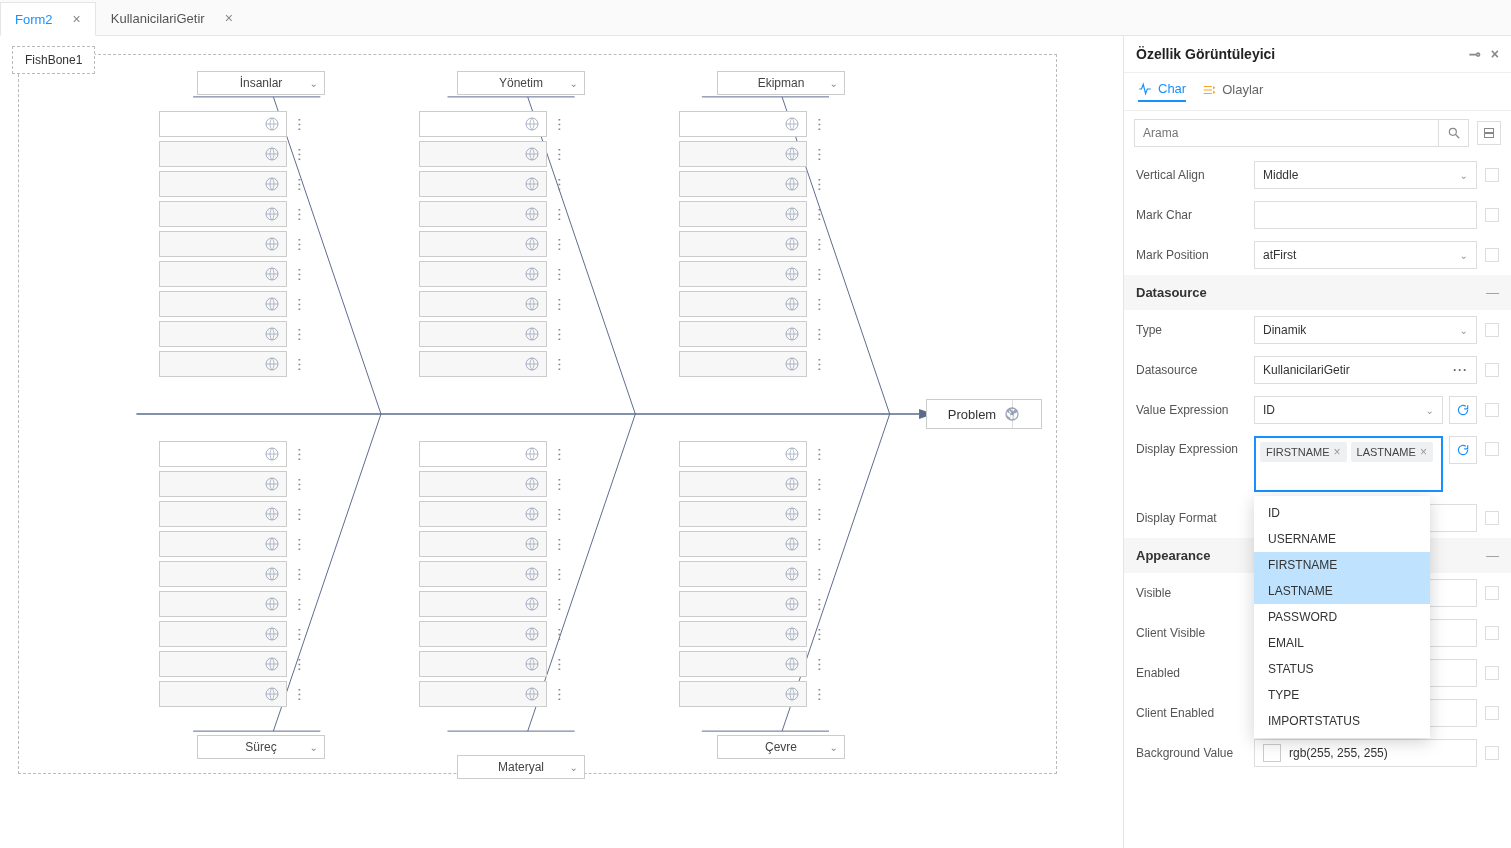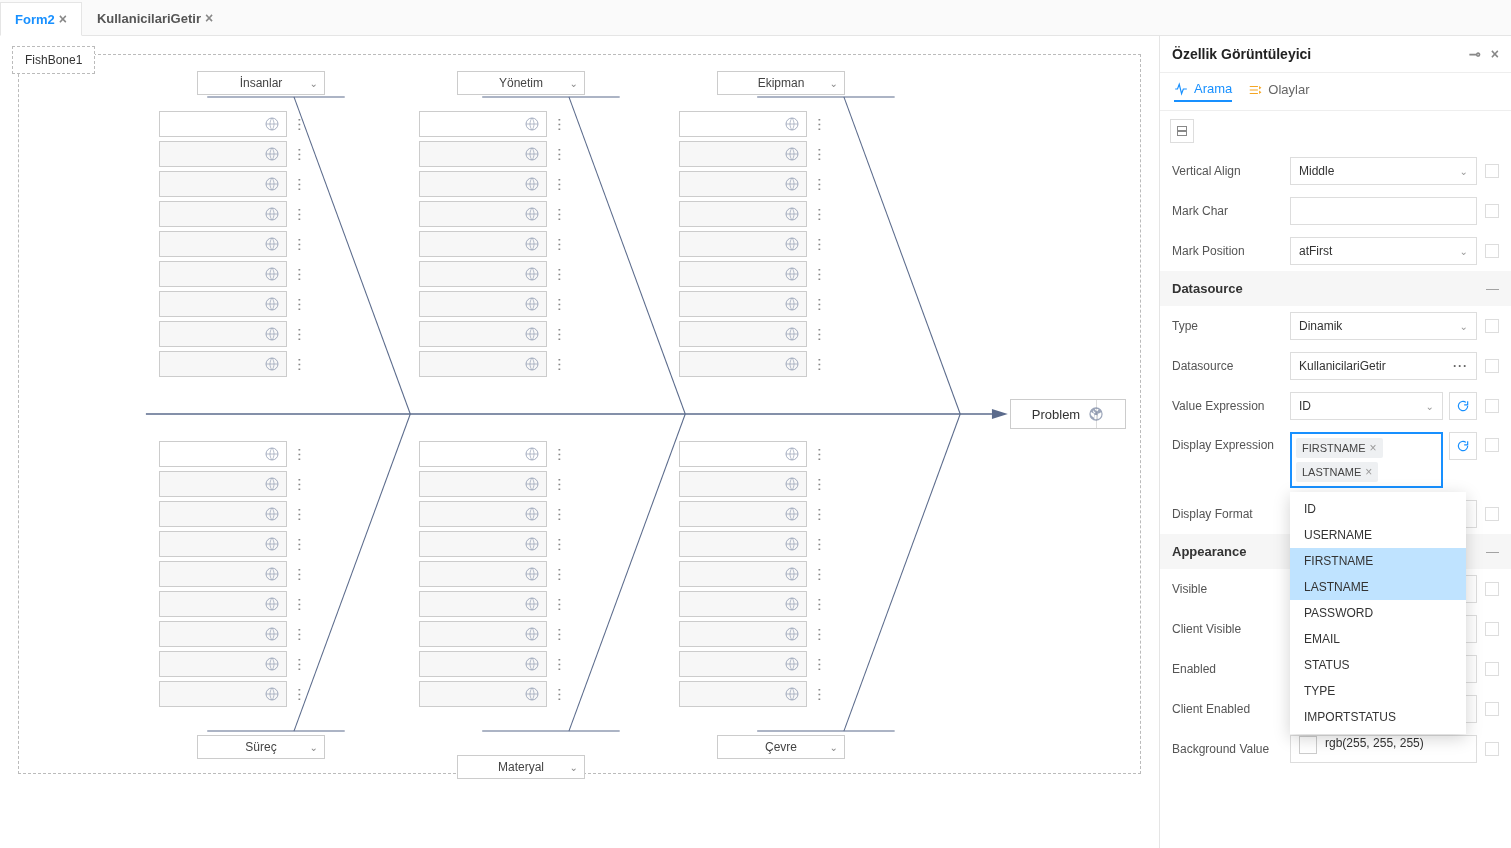--- a/index.html
+++ b/index.html
@@ -1,21 +1,21 @@
 <!DOCTYPE html>
 <html><head>
 <meta charset="utf-8">
 <style>
 * { box-sizing: border-box; margin: 0; padding: 0; }
 body { font-family: -apple-system, "Segoe UI", Arial, sans-serif; font-size: 12px; color: #333; background: #fff; overflow: hidden; width: 1511px; height: 848px; }
 .app { display: flex; flex-direction: column; height: 100%; }
 
 
 .tabs { display: flex; border-bottom: 1px solid #e5e5e5; background: #fafafa; height: 36px; align-items: flex-end; }
-.tab { display: flex; align-items: center; padding: 8px 14px; border: 1px solid transparent; cursor: pointer; font-size: 13px; color: #555; gap: 4px; font-weight: bold; }
+.tab { display: flex; align-items: center; padding: 8px 14px; border: 1px solid transparent; cursor: pointer; font-size: 13px; color: #555; gap: 20px; }
 .tab.active { color: #1890ff; background: #fff; border: 1px solid #e5e5e5; border-bottom: 1px solid #fff; margin-bottom: -1px; }
 .tab .close { color: #888; font-size: 14px; cursor: pointer; }
 
 .main { display: flex; flex: 1; min-height: 0; }
 
 
 .canvas-wrap { flex: 1; padding: 18px; overflow: auto; position: relative; }
 .canvas-border { border: 1px dashed #bbb; padding: 0; position: relative; height: 720px; }
 
 .fishbone-label { position: absolute; top: 10px; left: 12px; background: #fff; border: 1px dashed #bbb; padding: 6px 12px; font-size: 12px; color: #333; z-index: 2; }
@@ -30,21 +30,21 @@
 .row-item { display: flex; align-items: center; gap: 6px; height: 26px; }
 .row-box { width: 128px; height: 26px; border: 1px solid #ccc; background: #f7f7f7; display: flex; align-items: center; justify-content: flex-end; padding-right: 6px; }
 .row-icon { width: 16px; height: 16px; opacity: 0.55; }
 .row-menu { color: #888; cursor: pointer; font-size: 14px; letter-spacing: -1px; transform: rotate(90deg); }
 
 .problem-box { position: absolute; right: 14px; top: 50%; transform: translateY(-50%); width: 116px; height: 30px; border: 1px solid #ccc; background: #fff; display: flex; align-items: center; justify-content: center; font-size: 13px; color: #333; gap: 8px; }
 .problem-icon { width: 16px; height: 16px; opacity: 0.6; }
 .problem-sep { position: absolute; right: 28px; top: 0; bottom: 0; width: 1px; background: #ddd; }
 
 
-.right-panel { width: 352px; border-left: 1px solid #e5e5e5; background: #fff; display: flex; flex-direction: column; }
+.right-panel { width: 388px; border-left: 1px solid #e5e5e5; background: #fff; display: flex; flex-direction: column; margin-left: 48px; }
 .rp-header { display: flex; align-items: center; justify-content: space-between; padding: 10px 12px; border-bottom: 1px solid #eee; font-size: 14px; font-weight: 600; color: #222; }
 .rp-header-actions { display: flex; gap: 10px; color: #888; }
 .rp-tabs { display: flex; gap: 16px; padding: 8px 14px; border-bottom: 1px solid #eee; }
 .rp-tab { display: flex; align-items: center; gap: 6px; font-size: 13px; color: #666; cursor: pointer; padding-bottom: 4px; }
 .rp-tab.active { color: #1890ff; border-bottom: 2px solid #1890ff; }
 
 .rp-search-row { display: flex; padding: 8px 10px; gap: 8px; align-items: center; }
 .rp-search { flex: 1; display: flex; border: 1px solid #ddd; height: 28px; }
 .rp-search input { flex: 1; border: none; outline: none; padding: 0 8px; font-size: 12px; }
 .rp-search-btn { width: 30px; display: flex; align-items: center; justify-content: center; border-left: 1px solid #ddd; color: #888; cursor: pointer; }
@@ -66,21 +66,21 @@
 
 .multi-select { min-height: 56px; border: 2px solid #1890ff; padding: 4px; display: flex; flex-wrap: wrap; gap: 4px; align-content: flex-start; }
 .chip { background: #eef0f2; padding: 3px 6px; font-size: 11px; color: #444; display: flex; align-items: center; gap: 4px; border-radius: 2px; }
 .chip .x { color: #999; cursor: pointer; font-size: 12px; }
 
 .dropdown-panel { position: absolute; top: 100%; left: 0; width: 176px; background: #fff; box-shadow: 0 4px 16px rgba(0,0,0,0.18); z-index: 20; padding: 4px 0; margin-top: 4px; }
 .dd-item { padding: 6px 14px; font-size: 12px; color: #333; cursor: pointer; }
 .dd-item.selected { background: #bfe3ff; }
 
 .color-swatch { width: 18px; height: 18px; border: 1px solid #ccc; margin-right: 8px; background: #fff; }
-.prop-input.color { display: flex; align-items: flex-start; }
+.prop-input.color { display: flex; align-items: center; }
 
 .lang-icon { width: 18px; height: 18px; opacity: 0.6; position: absolute; right: 6px; top: 50%; transform: translateY(-50%); }
 </style>
 </head>
 <body>
 
 <div class="app">
 
   <div class="tabs">
     <div class="tab active">
@@ -664,30 +664,39 @@
         <div class="rp-header-actions">
           <span style="cursor:pointer">⊸</span>
           <span style="cursor:pointer">×</span>
         </div>
       </div>
       <div class="rp-tabs">
         <div class="rp-tab active">
           <svg width="14" height="14" viewBox="0 0 24 24">
               <path fill="none" stroke="#1890ff" stroke-width="2" d="M2 12h4l3-8 4 16 3-8h6"></path>
             </svg>
-          <span>Arama</span>
+          <span>Char</span>
         </div>
         <div class="rp-tab">
           <svg width="14" height="14" viewBox="0 0 24 24">
               <path fill="#f5a623" d="M3 5h14v2H3zM3 11h14v2H3zM3 17h14v2H3zM19 5l4 3-4 3zM19 13l4 3-4 3z"></path>
             </svg>
           <span>Olaylar</span>
         </div>
       </div>
       <div class="rp-search-row">
+        <div class="rp-search">
+          <input type="text" placeholder="Arama" style="">
+          <div class="rp-search-btn">
+            <svg width="14" height="14" viewBox="0 0 24 24">
+                <circle cx="10" cy="10" r="6" fill="none" stroke="#888" stroke-width="2"></circle>
+                <line x1="15" y1="15" x2="21" y2="21" stroke="#888" stroke-width="2"></line>
+              </svg>
+          </div>
+        </div>
         <div class="rp-collapse-btn">
           <svg width="12" height="12" viewBox="0 0 24 24">
               <rect x="3" y="3" width="18" height="8" fill="none" stroke="#888" stroke-width="2"></rect>
               <rect x="3" y="13" width="18" height="8" fill="none" stroke="#888" stroke-width="2"></rect>
             </svg>
         </div>
       </div>
 
       <div class="rp-body">
 

